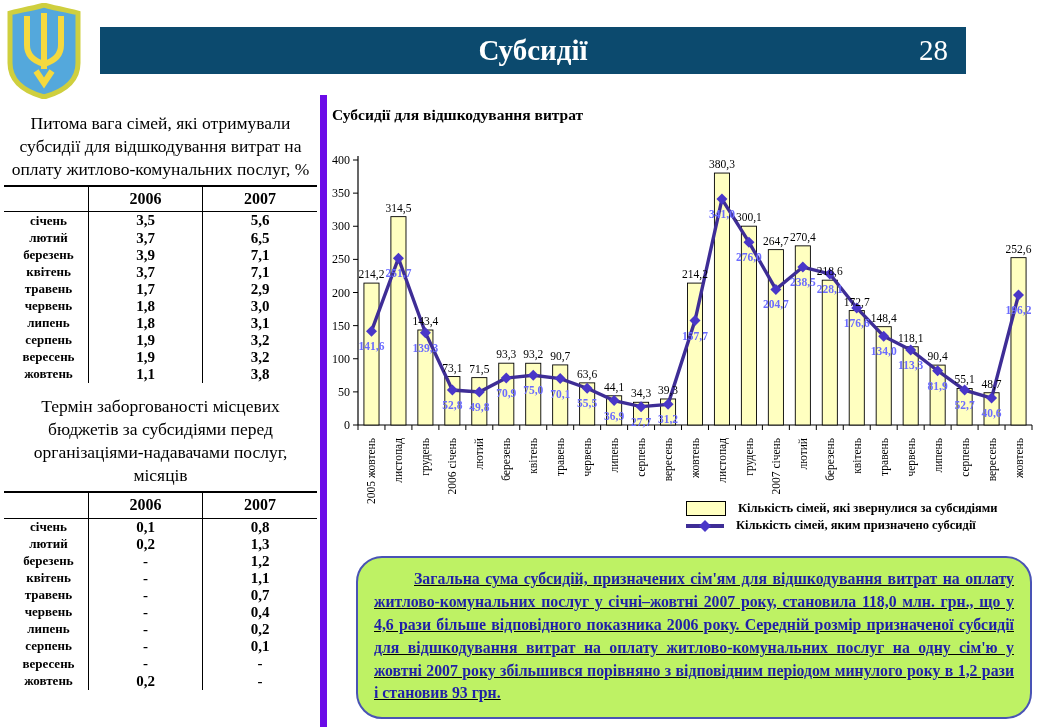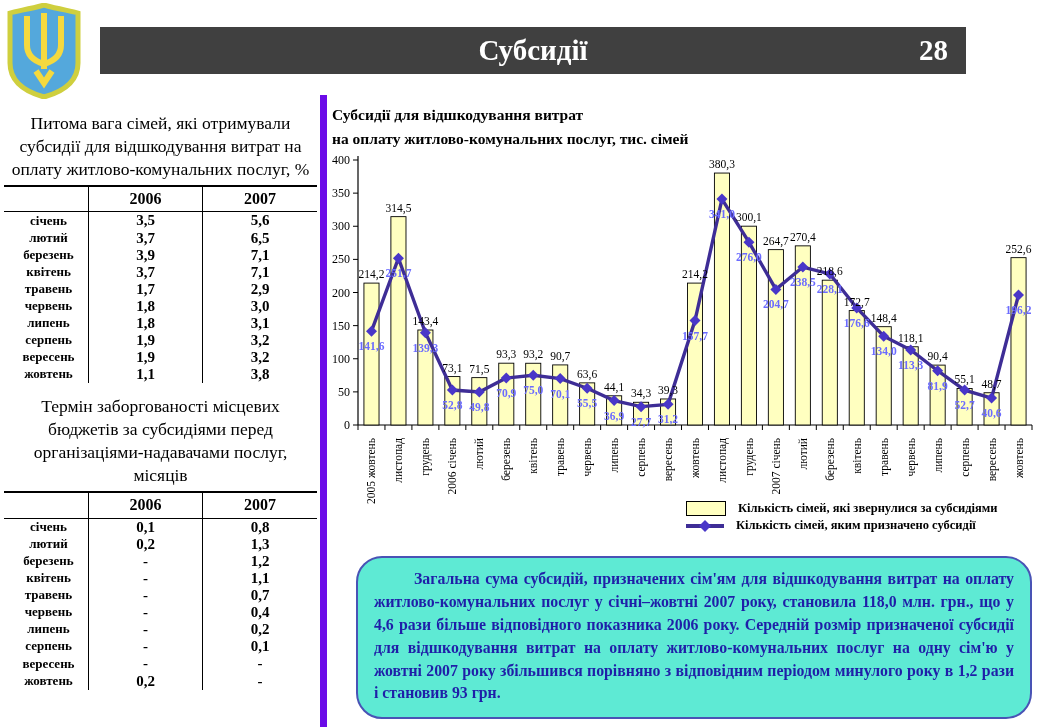--- a/index.html
+++ b/index.html
@@ -1,24 +1,24 @@
 <!DOCTYPE html>
 <html><head>
 <meta charset="utf-8">
 <style>
   html,body{margin:0;padding:0;}
   body{width:1043px;height:727px;position:relative;background:#fff;overflow:hidden;
        font-family:"Liberation Serif","DejaVu Serif",serif;}
 
   
-  .header-bar{position:absolute;left:100px;top:27px;width:866px;height:47px;background:#404040;
+  .header-bar{position:absolute;left:100px;top:27px;width:866px;height:47px;background:#0c4a6e;
               display:flex;align-items:center;justify-content:center;}
   .header-title{color:#fff;font-weight:bold;font-size:29px;}
   .header-num{position:absolute;right:18px;top:0;height:47px;display:flex;align-items:center;
-              color:#fff;font-weight:bold;font-size:29px;}
+              color:#fff;font-weight:normal;font-size:29px;}
   .coat{position:absolute;left:6px;top:3px;}
 
   .divider{position:absolute;left:320px;top:95px;width:7px;height:632px;background:#6b0be8;}
 
   
   .left-panel{position:absolute;left:4px;top:112px;width:313px;}
   .tbl-title{font-weight:normal;font-size:17.5px;text-align:center;line-height:1.3;margin:0 2px;}
   .block2{margin-top:12px;}
   table{border-collapse:collapse;width:100%;margin-top:5px;}
   th,td{font-weight:bold;padding:0;line-height:1.14;}
@@ -33,21 +33,21 @@
                font-weight:bold;font-size:15.5px;line-height:1.55;}
   #chart-svg{position:absolute;left:328px;top:146px;}
   #chart-svg text{font-family:"Liberation Serif","DejaVu Serif",serif;}
   .legend{position:absolute;left:686px;top:501px;display:flex;flex-direction:column;gap:2px;}
   .legend-row{display:flex;align-items:center;gap:12px;}
   .legend-row .txt{font-weight:bold;font-size:12.5px;}
   .swatch-bar{width:38px;height:13px;background:#ffffc0;border:1px solid #000;display:inline-block;}
 
   
   .note-box{position:absolute;left:356px;top:556px;width:676px;height:163px;box-sizing:border-box;
-            background:#5eead4;border:2px solid #4953b5;border-radius:26px;padding:10px 16px 8px 16px;}
+            background:#bef264;border:2px solid #4953b5;border-radius:26px;padding:10px 16px 8px 16px;text-decoration:underline;}
   .note-box p{margin:0;color:#1f1fa8;font-weight:bold;font-size:15.8px;line-height:1.45;
               text-align:justify;text-indent:40px;}
 </style>
 </head>
 <body>
 
 <svg class="coat" width="76" height="96" viewBox="0 0 76 96">
   <path d="M38 2 C52 6 66 8 72 10 L72 60 C72 79 56 89 38 94 C20 89 4 79 4 60 L4 10 C10 8 24 6 38 2 Z" fill="#54a8dc" stroke="#cfcf3e" stroke-width="5"></path>
   <g stroke="#f5d93e" stroke-width="6" fill="none">
     <path d="M21 13 V42 Q21 56 38 61 Q55 56 55 42 V13"></path>
@@ -186,21 +186,20 @@
           <td class="row-label">жовтень</td>
           <td class="val">0,2</td>
           <td class="val">-</td>
         </tr>
       </tbody>
   </table>
 </div>
 
 <div class="chart-title">
   <div>Субсидії для відшкодування витрат</div>
-  <div>на оплату житлово-комунальних послуг, тис. сімей</div>
 </div>
 
 <svg id="chart-svg" width="712" height="380" viewBox="0 0 712 380">
     <g>
       <line x1="30" y1="10" x2="30" y2="279" stroke="#000" stroke-width="1.2"></line>
       <line x1="25" y1="279" x2="30" y2="279" stroke="#000"></line>
       <text x="22" y="283" text-anchor="end" font-size="12">0</text>
       <line x1="25" y1="245.875" x2="30" y2="245.875" stroke="#000"></line>
       <text x="22" y="249.875" text-anchor="end" font-size="12">50</text>
       <line x1="25" y1="212.75" x2="30" y2="212.75" stroke="#000"></line>

